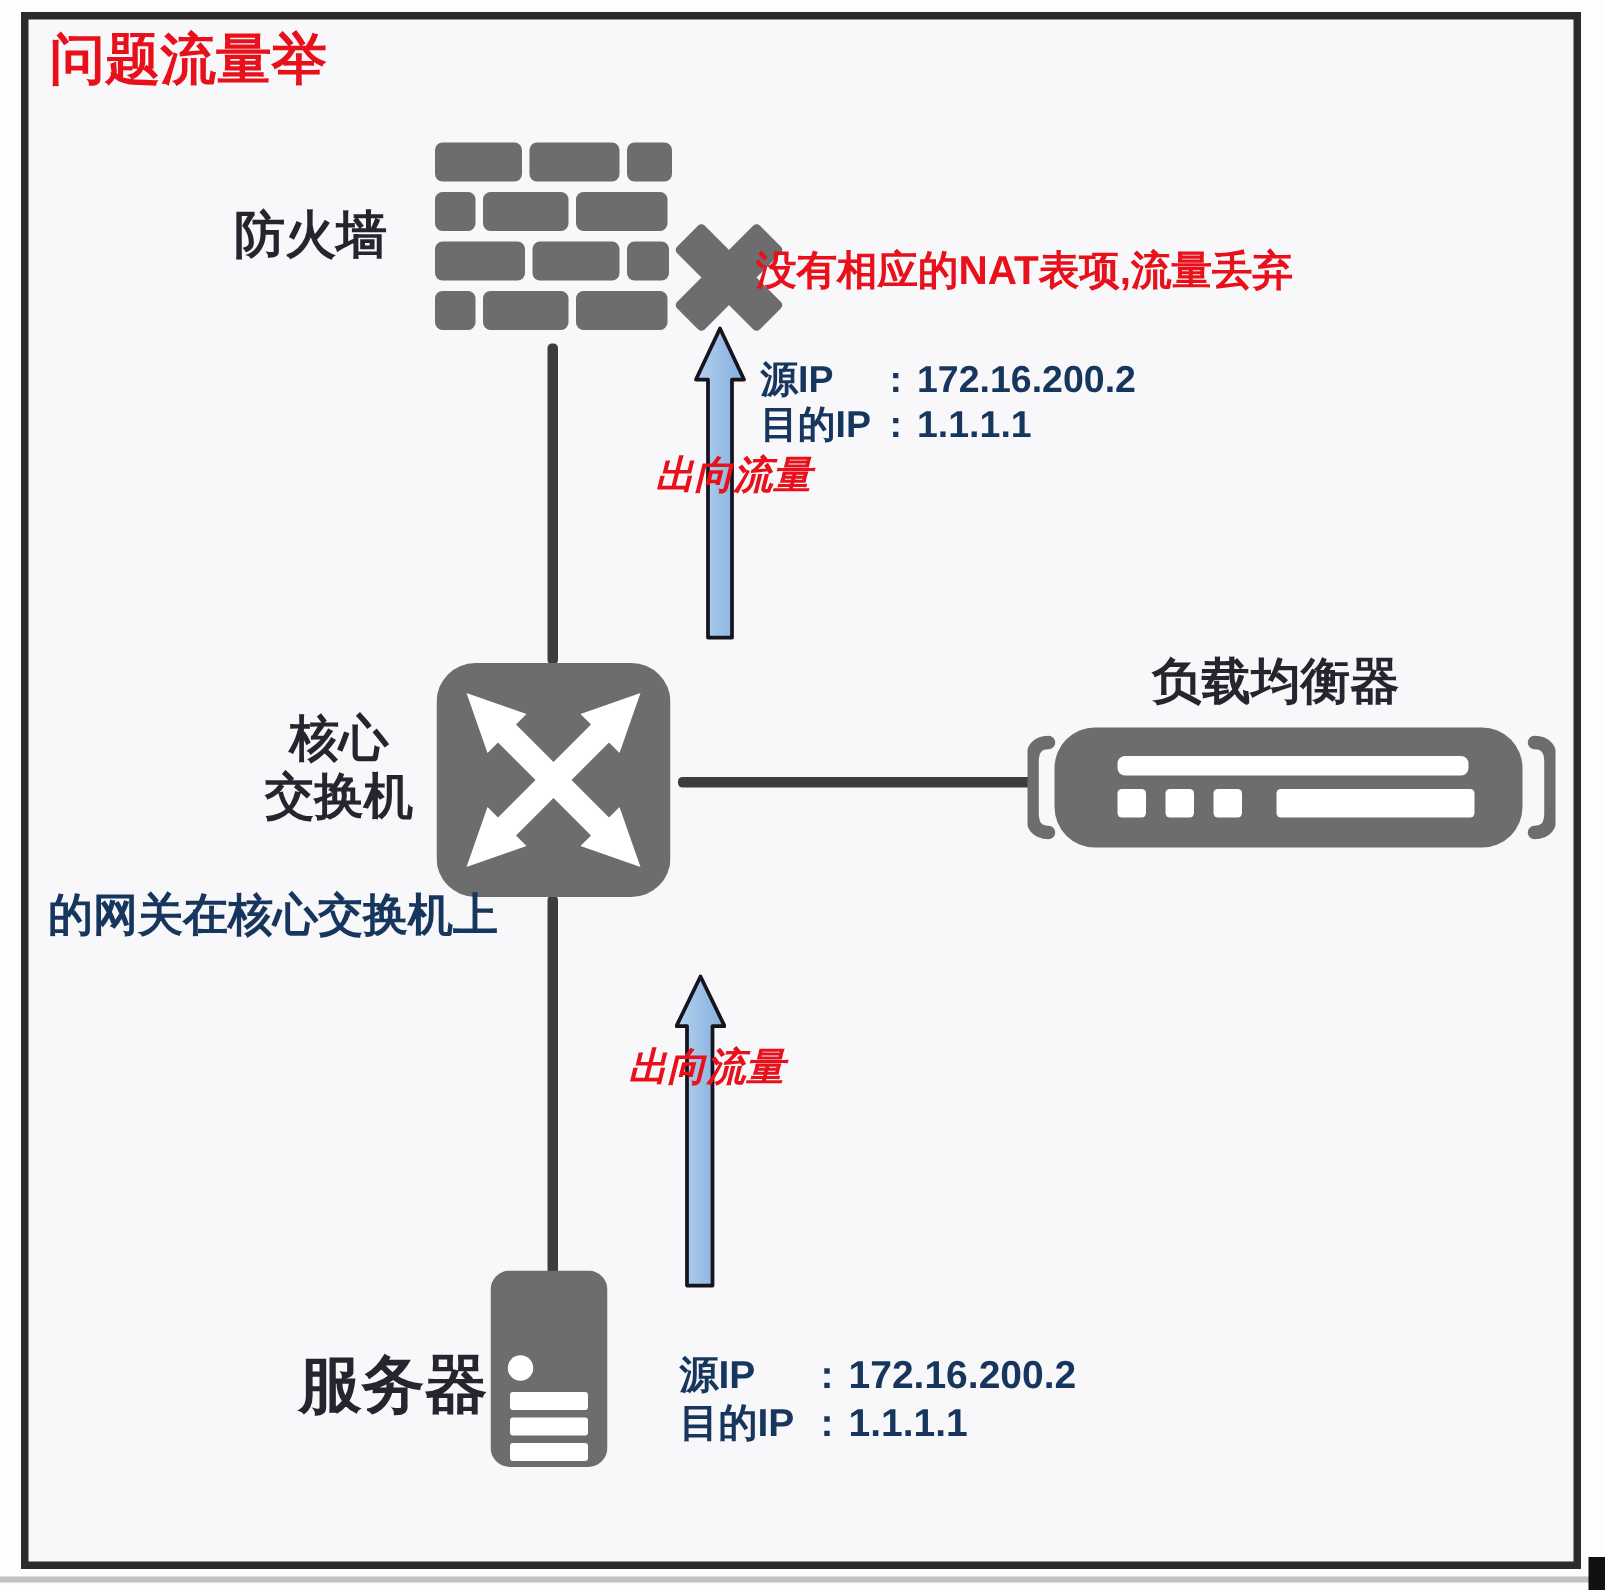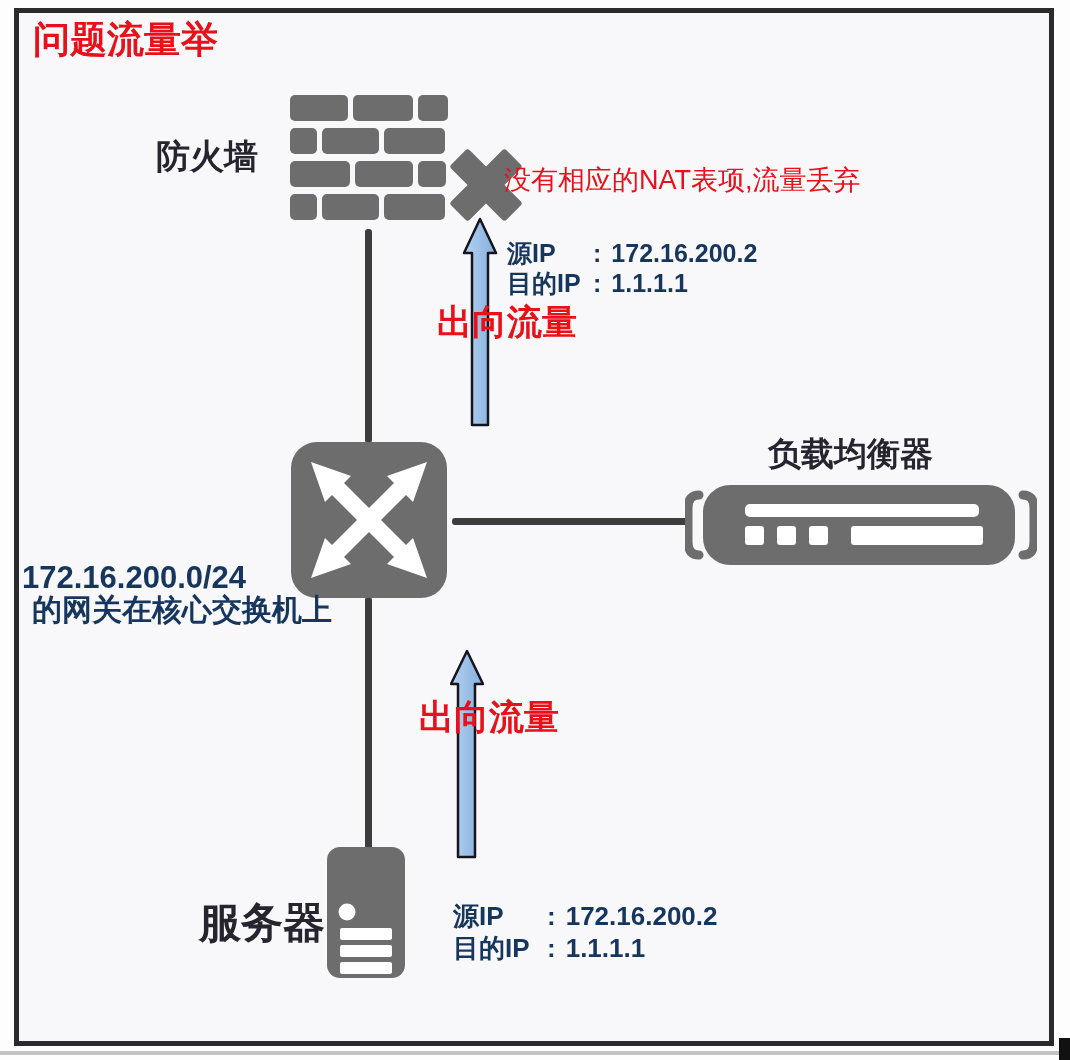--- a/index.html
+++ b/index.html
@@ -19,22 +19,22 @@
   .title{left:33px;top:18px;font-size:37px;font-weight:bold;color:var(--accent-red);
          line-height:43px;white-space:pre-line;z-index:5;}
   .node-label{font-weight:bold;color:var(--label-dark);z-index:4;}
   .fw-label{left:156px;top:134px;font-size:34px;}
   .sw-label{left:150px;top:472px;width:152px;font-size:33px;line-height:39px;text-align:center;}
   .lb-label{left:768px;top:432px;font-size:33px;}
   .sv-label{left:199px;top:895px;font-size:42px;}
   .gw-note{font-weight:bold;color:var(--navy);z-index:4;}
   .gw1{left:22px;top:560px;font-size:31px;}
   .gw2{left:32px;top:590px;font-size:30px;}
-  .drop-note{left:504px;top:162px;font-size:27px;font-weight:normal;color:var(--accent-red);z-index:6;}
-  .flow-label{font-size:35px;font-weight:bold;color:var(--accent-red);z-index:7;}
+  .drop-note{left:504px;top:162px;font-size:27px;font-weight:bold;color:var(--accent-red);z-index:6;}
+  .flow-label{font-size:26px;font-weight:bold;color:var(--accent-red);z-index:7;font-style:italic;}
   .flow-upper{left:437px;top:299px;}
   .flow-lower{left:419px;top:694px;}
   .packet{color:var(--navy);font-weight:bold;z-index:5;}
   .packet-upper{left:507px;top:238px;font-size:25px;line-height:30px;}
   .packet-lower{left:453px;top:900px;font-size:26px;line-height:32px;}
   .ip-row{display:flex;}
   .packet-upper .ip-label{width:86px;}
   .packet-lower .ip-label{width:94px;}
   .ip-sep{margin-right:10px;}
   
@@ -125,30 +125,31 @@
       <span class="ip-sep">:</span>
       <span class="ip-value">172.16.200.2</span>
     </div>
     <div class="ip-row">
       <span class="ip-label">目的IP</span>
       <span class="ip-sep">:</span>
       <span class="ip-value">1.1.1.1</span>
     </div>
   </div>
 
+  <div class="abs node-label sw-label"><span>核心</span><br>
+    <span>交换机</span></div>
   <svg class="abs switch-icon" viewBox="0 0 156 156">
     <rect x="0" y="0" width="156" height="156" rx="26" fill="#6d6d6d"></rect>
     <line x1="46" y1="46" x2="110" y2="110" stroke="#fff" stroke-width="17"></line>
     <line x1="110" y1="46" x2="46" y2="110" stroke="#fff" stroke-width="17"></line>
     <polygon points="20,20 60,34 34,60" fill="#fff"></polygon>
     <polygon points="136,20 122,60 96,34" fill="#fff"></polygon>
     <polygon points="136,136 96,122 122,96" fill="#fff"></polygon>
     <polygon points="20,136 34,96 60,122" fill="#fff"></polygon>
   </svg>
-  <div class="abs gw-note gw1">172.16.200.0/24</div>
   <div class="abs node-label lb-label">负载均衡器</div>
 
   <div class="abs gw-note gw2">的网关在核心交换机上</div>
   <svg class="abs lb-icon" viewBox="0 0 352 97">
     <path d="M14,15 Q3,15 3,28 L3,62 Q3,75 14,75" fill="none" stroke="#6d6d6d" stroke-width="9" stroke-linecap="round"></path>
     <path d="M338,15 Q349,15 349,28 L349,62 Q349,75 338,75" fill="none" stroke="#6d6d6d" stroke-width="9" stroke-linecap="round"></path>
     <rect x="18" y="5" width="312" height="80" rx="27" fill="#6d6d6d"></rect>
     <rect x="60" y="24" width="234" height="13" rx="5" fill="#fff"></rect>
     <rect x="60" y="46" width="19" height="19" rx="3" fill="#fff"></rect>
     <rect x="92" y="46" width="19" height="19" rx="3" fill="#fff"></rect>

